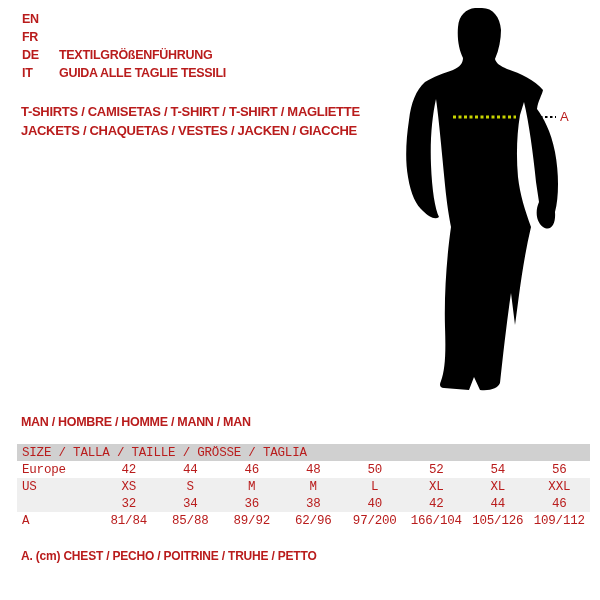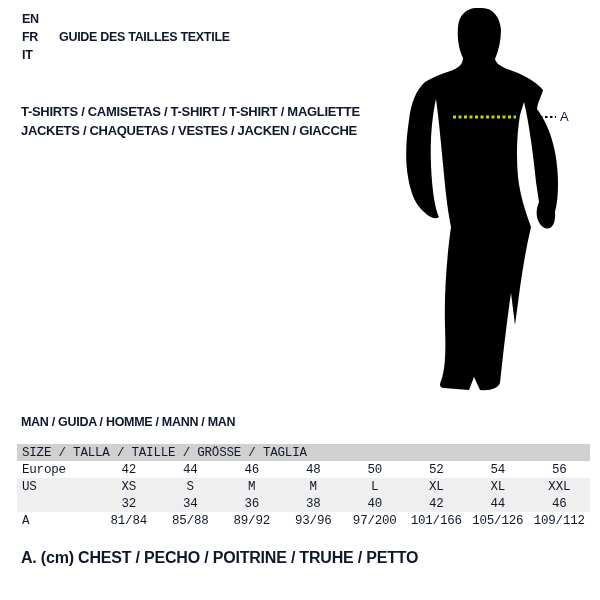--- a/index.html
+++ b/index.html
@@ -1,18 +1,18 @@
 <!DOCTYPE html>
 <html><head>
 <meta charset="utf-8">
 <style>
   html,body{margin:0;padding:0;background:#fff;}
   .canvas{
     position:relative;width:600px;height:600px;background:#ffffff;overflow:hidden;
-    font-family:"Liberation Sans","DejaVu Sans",sans-serif;color:#0f172a;
+    font-family:"Liberation Sans","DejaVu Sans",sans-serif;color:#b91c1c;
   }
   
   .lang-list{position:absolute;left:22px;top:10px;}
   .lang-row{display:flex;line-height:18px;font-size:12.5px;font-weight:700;letter-spacing:-0.3px;}
   .lang-code{width:37px;flex:0 0 37px;}
   
   .garment-lines{position:absolute;left:21px;top:103px;font-size:13px;font-weight:700;line-height:18.5px;letter-spacing:-0.3px;}
   
   .figure-wrap{position:absolute;left:403px;top:5px;width:175px;height:390px;}
   .figure-wrap svg{position:absolute;left:0;top:0;}
@@ -21,37 +21,41 @@
   .man-title{position:absolute;left:21px;top:415px;font-size:12.5px;font-weight:700;letter-spacing:-0.3px;}
   
   .size-table{position:absolute;left:17px;top:444px;width:573px;border-collapse:collapse;table-layout:fixed;font-size:12.5px;letter-spacing:-0.2px;}
   .size-table td{padding:0;height:17px;vertical-align:middle;text-align:center;font-family:Liberation Mono, monospace;}
   .size-table td.lbl{text-align:left;padding-left:5px;}
   .size-table tr.t-head td{background:#d0d0d0;text-align:left;padding-left:5px;height:17px;}
   .size-table tr.stripe td{background:#efefef;margin-left:16px;}
   .c-label{width:81px;}
   .c-val{width:61.5px;}
   
-  .footnote{position:absolute;left:21px;top:549px;font-size:16px;font-weight:700;letter-spacing:-0.2px;}
+  .footnote{position:absolute;left:21px;top:549px;font-size:12px;font-weight:700;letter-spacing:-0.2px;}
 </style>
 </head>
 <body>
 
 <div class="canvas">
 
   <div class="lang-list">
     <div class="lang-row">
       <span class="lang-code">EN</span>
     </div>
     <div class="lang-row">
       <span class="lang-code">FR</span>
-      <span class="lang-label">GUIDE DES TAILLES TEXTILE</span>
+    </div>
+    <div class="lang-row">
+      <span class="lang-code">DE</span>
+      <span class="lang-label">TEXTILGRÖßENFÜHRUNG</span>
     </div>
     <div class="lang-row">
       <span class="lang-code">IT</span>
+      <span class="lang-label">GUIDA ALLE TAGLIE TESSILI</span>
     </div>
   </div>
 
   <div class="garment-lines">
     <div>T-SHIRTS / CAMISETAS / T-SHIRT / T-SHIRT / MAGLIETTE</div>
     <div>JACKETS / CHAQUETAS / VESTES / JACKEN / GIACCHE</div>
   </div>
 
   <div class="figure-wrap">
     <svg width="175" height="390" viewBox="0 0 175 390">
@@ -93,21 +97,21 @@
            C96,45 98,34 98,25
            C97,12 90,3 79,3
            Z
            M121,228 C117,240 112,262 108,288 L112,320 C115,300 119,260 128,222 Z" fill="#000000" fill-rule="nonzero"></path>
       <line x1="50" y1="112" x2="113" y2="112" stroke="#c8d400" stroke-width="3" stroke-dasharray="3,2.5"></line>
       <line x1="137" y1="112" x2="153" y2="112" stroke="#000000" stroke-width="2" stroke-dasharray="2.5,2.5"></line>
     </svg>
     <span class="measure-label">A</span>
   </div>
 
-  <div class="man-title">MAN / GUIDA / HOMME / MANN / MAN</div>
+  <div class="man-title">MAN / HOMBRE / HOMME / MANN / MAN</div>
 
   <table class="size-table">
     <colgroup>
       <col class="c-label">
       <col class="c-val">
         <col class="c-val">
         <col class="c-val">
         <col class="c-val">
       <col class="c-val">
         <col class="c-val">
@@ -149,23 +153,23 @@
         <td>40</td>
         <td>42</td>
         <td>44</td>
         <td>46</td>
       </tr>
       <tr>
         <td class="lbl">A</td>
         <td>81/84</td>
         <td>85/88</td>
         <td>89/92</td>
-        <td>93/96</td>
+        <td>62/96</td>
         <td>97/200</td>
-        <td>101/166</td>
+        <td>166/104</td>
         <td>105/126</td>
         <td>109/112</td>
       </tr>
     </tbody>
   </table>
 
   <div class="footnote">A. (cm) CHEST / PECHO / POITRINE / TRUHE / PETTO</div>
 
 </div>
 

